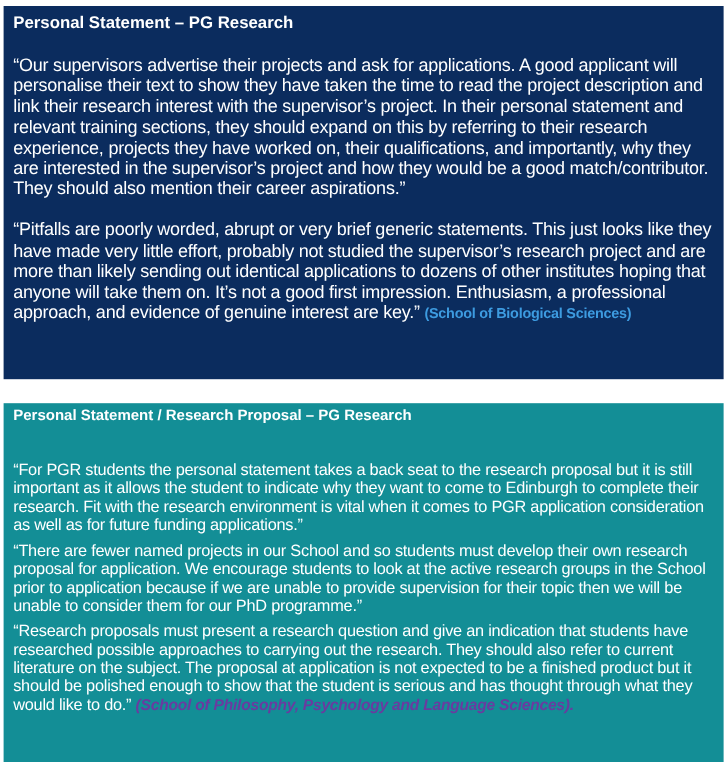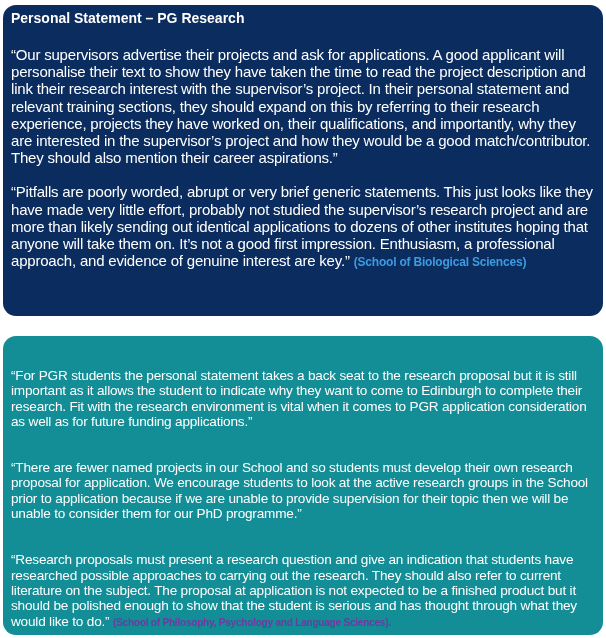--- a/index.html
+++ b/index.html
@@ -1,50 +1,51 @@
 <!DOCTYPE html>
 <html><head>
   <meta charset="utf-8">
   <style>
     html, body { margin: 0; padding: 0; }
     body {
       width: 606px; height: 638px; background: #ffffff; position: relative; overflow: hidden;
       font-family: "Liberation Sans", sans-serif;
     }
     .panel {
-      position: absolute; left: 3px; width: 600px; box-sizing: border-box; color: #ffffff; border-radius: 13px;
+      position: absolute; left: 3px; width: 600px; box-sizing: border-box; color: #ffffff;
     }
     .panel.navy { top: 5px; height: 311px; background: #0b2c5e; padding: 4px 8px 0 8px; }
     .panel.teal { top: 336px; height: 299px; background: #138e96; padding: 2px 8px 0 8px; }
     .heading { font-weight: bold; font-size: 14px; line-height: 18px; margin: 0; }
     .teal .heading { font-size: 12.5px; line-height: 16px; }
     .quote { margin: 0; letter-spacing: -0.2px; }
     .navy .quote { font-size: 15px; line-height: 17.2px; margin-top: 19px; }
     .navy .quote + .quote { margin-top: 17px; }
     .teal .quote { font-size: 13.6px; line-height: 15.3px; margin-top: 30px; }
-    .teal .quote + .quote { margin-top: 31px; }
+    .teal .quote + .quote { margin-top: 6px; }
     .cite { font-weight: bold; font-size: 12px; }
     .cite.blue { color: #3d9be0; }
-    .cite.purple { color: #6a3ba0; font-size: 10px; }
+    .cite.purple { color: #6a3ba0; font-size: 13px; font-style: italic; }
   </style>
 </head>
 <body>
 
 <div class="panel navy">
   <p class="heading">Personal Statement – PG Research</p>
   <p class="quote">
     <span>“Our supervisors advertise their projects and ask for applications. A good applicant will personalise their text to show they have taken the time to read the project description and link their research interest with the supervisor’s project. In their personal statement and relevant training sections, they should expand on this by referring to their research experience, projects they have worked on, their qualifications, and importantly, why they are interested in the supervisor’s project and how they would be a good match/contributor. They should also mention their career aspirations.”</span>
   </p>
   <p class="quote">
     <span>“Pitfalls are poorly worded, abrupt or very brief generic statements. This just looks like they have made very little effort, probably not studied the supervisor’s research project and are more than likely sending out identical applications to dozens of other institutes hoping that anyone will take them on. It’s not a good first impression. Enthusiasm, a professional approach, and evidence of genuine interest are key.”</span>
     <span class="cite blue">(School of Biological Sciences)</span>
   </p>
 </div>
 
 <div class="panel teal">
+  <p class="heading">Personal Statement / Research Proposal – PG Research</p>
   <p class="quote">
     <span>“For PGR students the personal statement takes a back seat to the research proposal but it is still important as it allows the student to indicate why they want to come to Edinburgh to complete their research. Fit with the research environment is vital when it comes to PGR application consideration as well as for future funding applications.”</span>
   </p>
   <p class="quote">
     <span>“There are fewer named projects in our School and so students must develop their own research proposal for application. We encourage students to look at the active research groups in the School prior to application because if we are unable to provide supervision for their topic then we will be unable to consider them for our PhD programme.”</span>
   </p>
   <p class="quote">
     <span>“Research proposals must present a research question and give an indication that students have researched possible approaches to carrying out the research. They should also refer to current literature on the subject. The proposal at application is not expected to be a finished product but it should be polished enough to show that the student is serious and has thought through what they would like to do.”</span>
     <span class="cite purple">(School of Philosophy, Psychology and Language Sciences).</span>
   </p>

